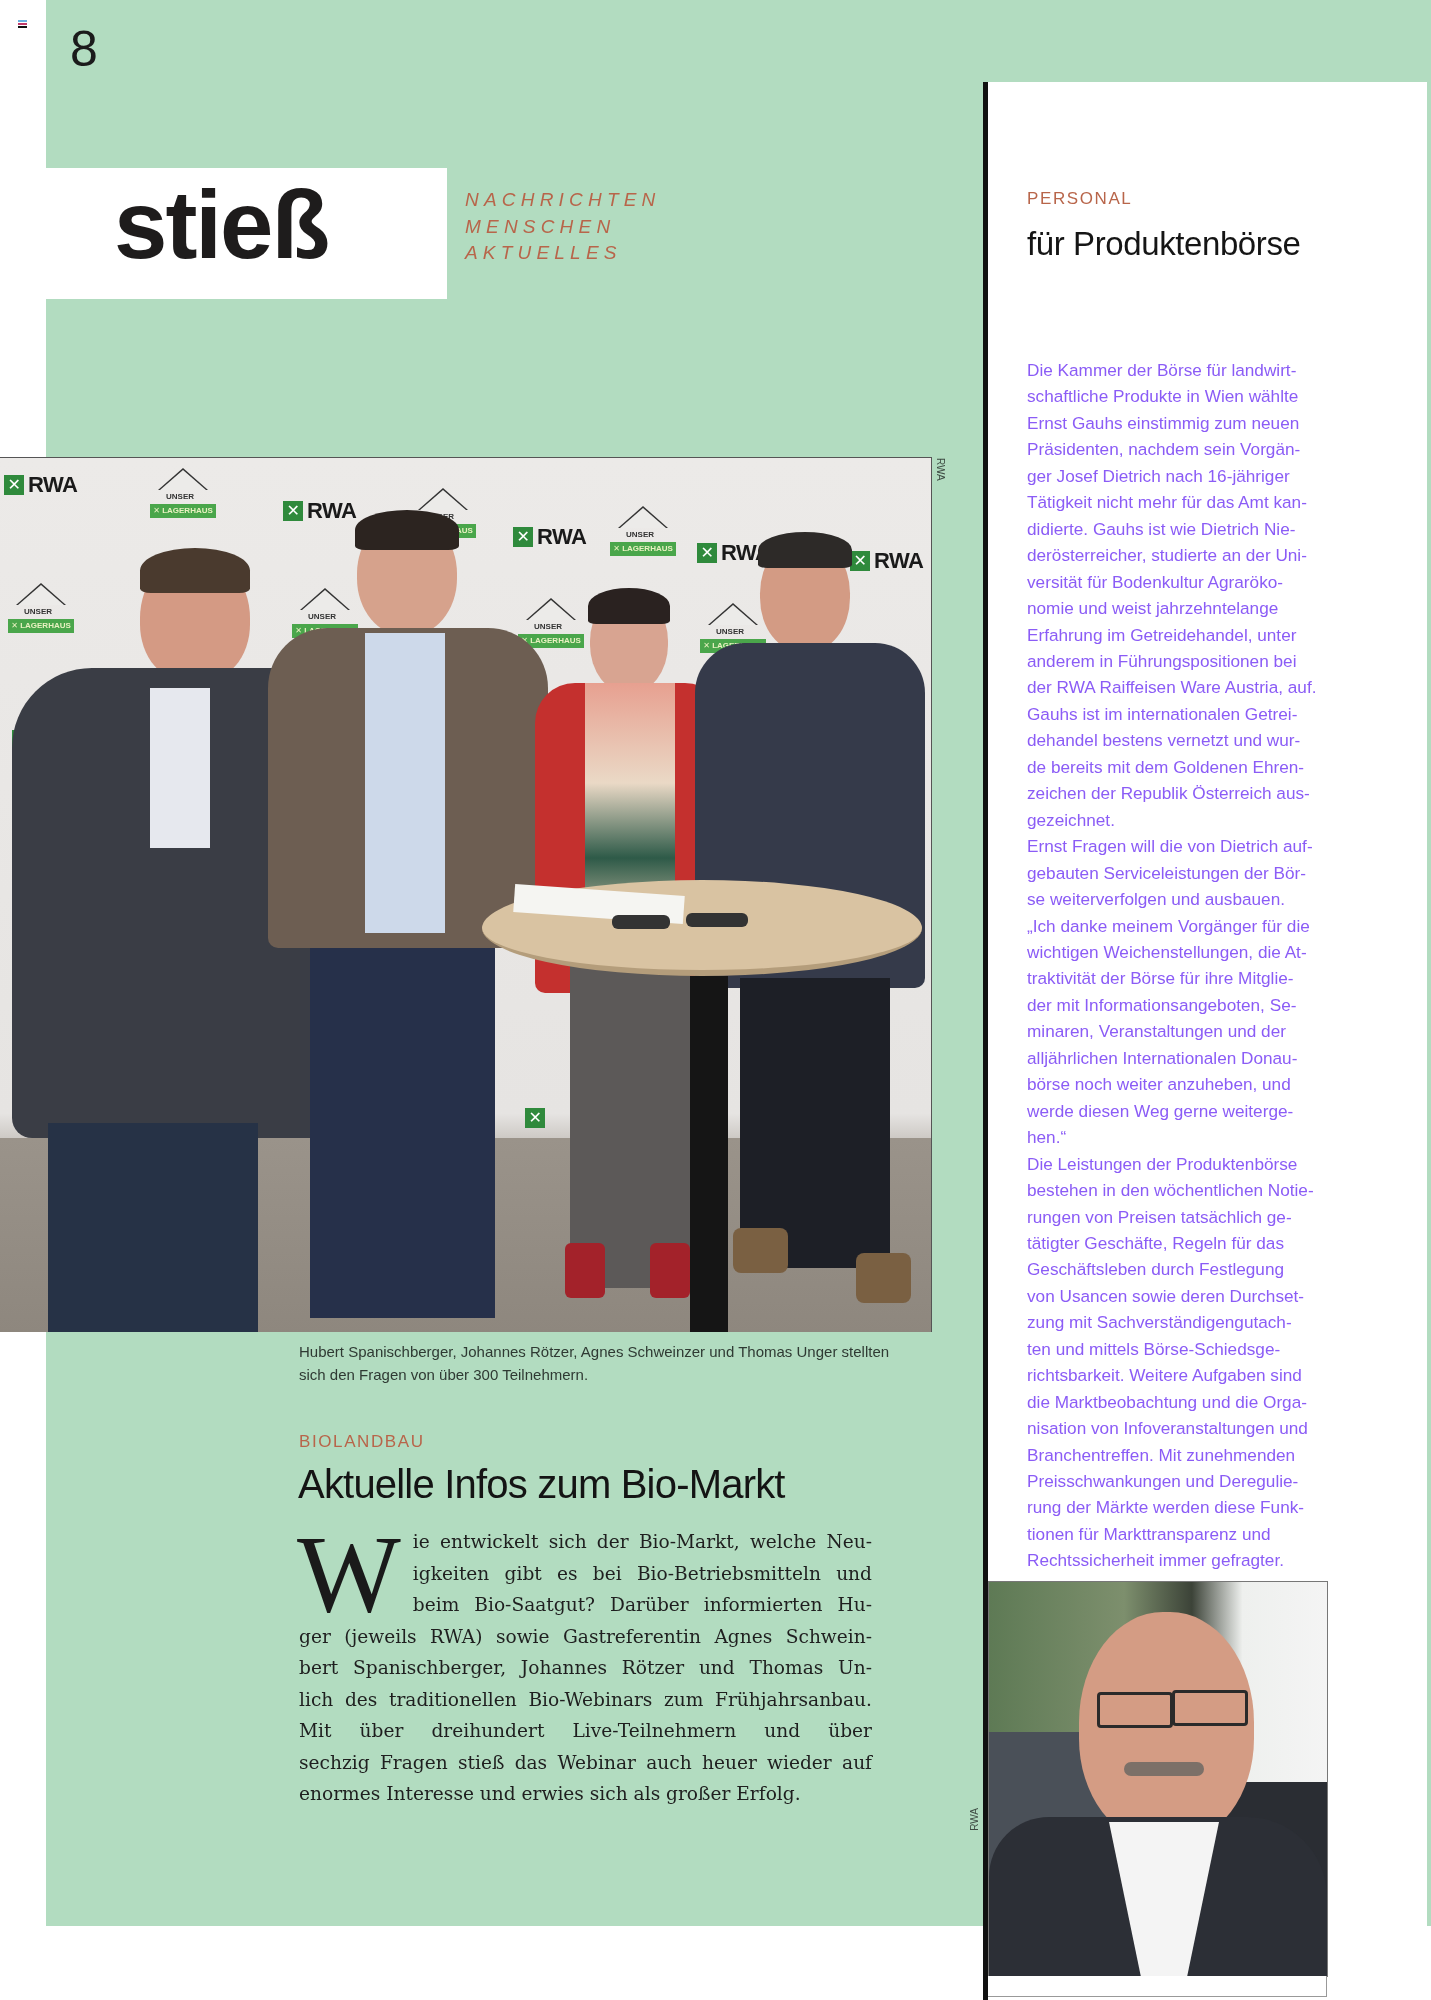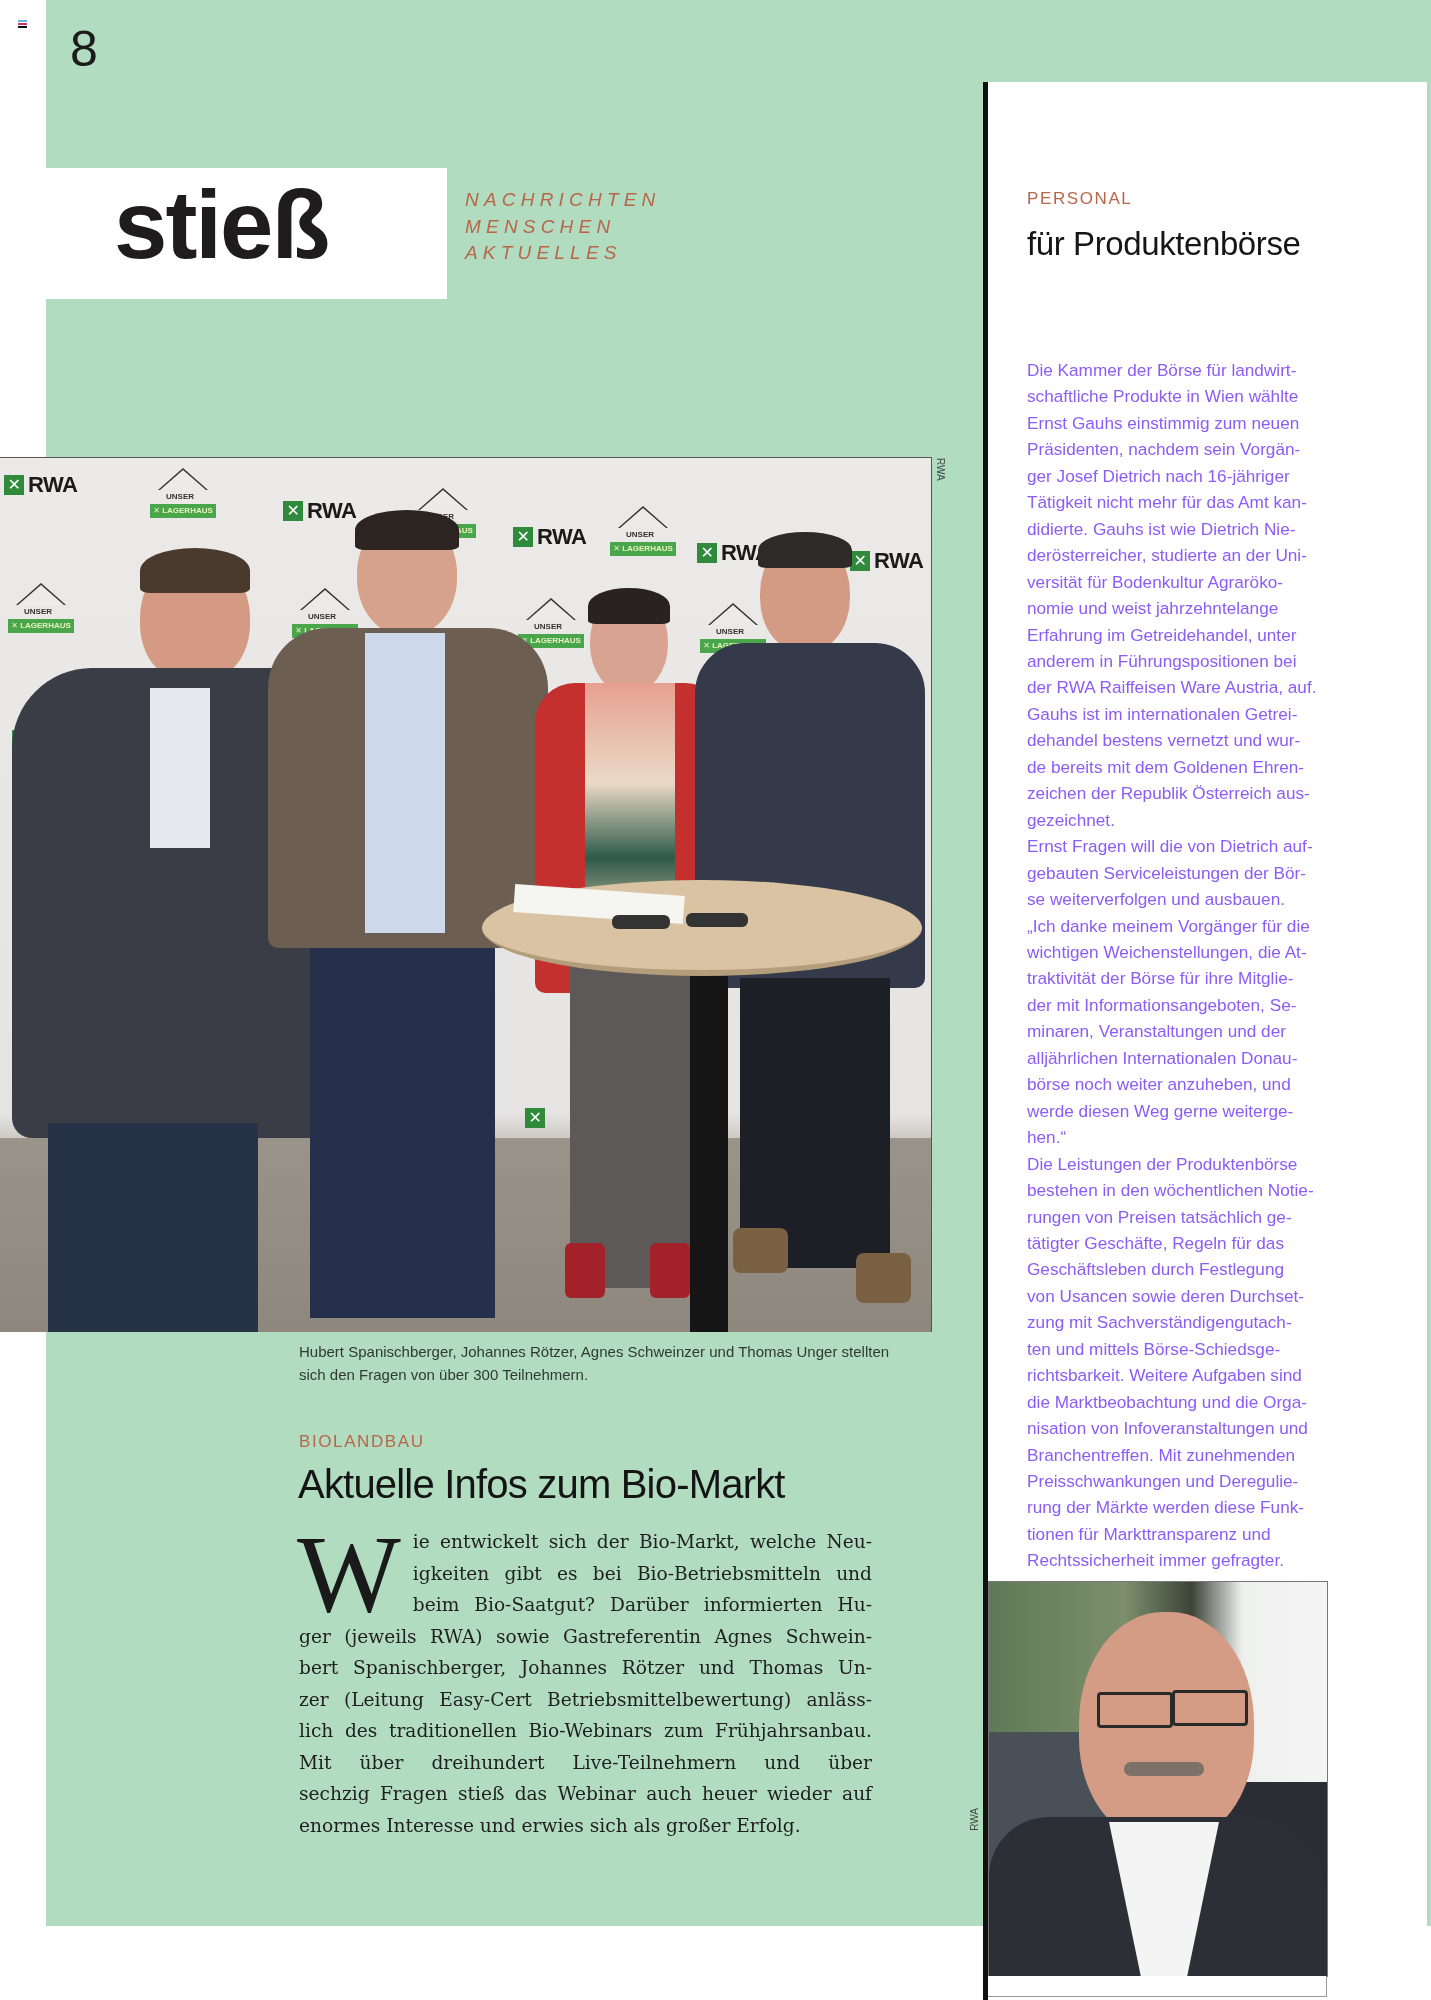--- a/index.html
+++ b/index.html
@@ -218,21 +218,20 @@
 
 <div class="abs kicker kicker-bio">BIOLANDBAU</div>
 <div class="abs headline-bio">Aktuelle Infos zum Bio-Markt</div>
 <div class="abs body-bio">
   <span class="dropcap">W</span>
   <span class="ln">ie entwickelt sich der Bio-Markt, welche Neu-</span>
   <span class="ln">igkeiten gibt es bei Bio-Betriebsmitteln und</span>
   <span class="ln">beim Bio-Saatgut? Darüber informierten Hu-</span>
   <span class="ln">ger (jeweils RWA) sowie Gastreferentin Agnes Schwein-</span>
   <span class="ln" style="clear:left">bert Spanischberger, Johannes Rötzer und Thomas Un-</span>
-  <span class="ln">zer (Leitung Easy-Cert Betriebsmittelbewertung) anläss-</span>
   <span class="ln">lich des traditionellen Bio-Webinars zum Frühjahrsanbau.</span>
   <span class="ln">Mit über dreihundert Live-Teilnehmern und über</span>
   <span class="ln">sechzig Fragen stieß das Webinar auch heuer wieder auf</span>
   <span class="ln last">enormes Interesse und erwies sich als großer Erfolg.</span>
 </div>
 <div class="abs photo-credit-bottom">RWA</div>
 
 <div class="abs col-border"></div>
 <div class="abs col-white"></div>
 

